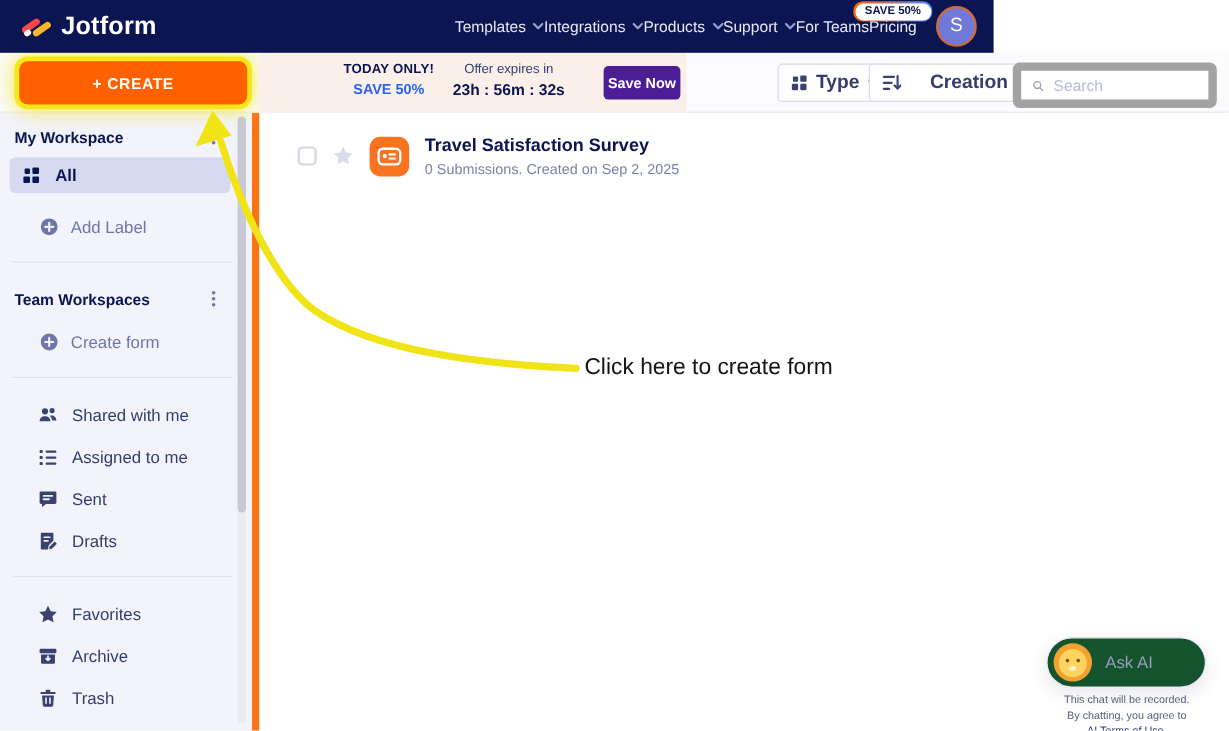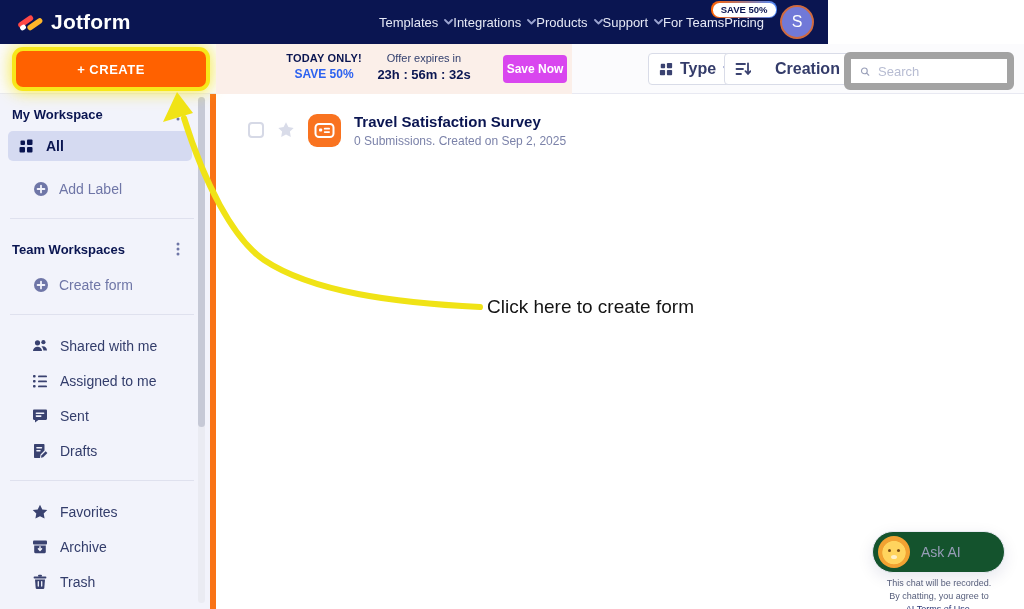--- a/index.html
+++ b/index.html
@@ -31,21 +31,21 @@
                 border:none; border-radius:7px; color:#fff; font-weight:bold; font-size:13px;
                 letter-spacing:.5px; font-family:inherit; cursor:pointer;
                 box-shadow:0 0 0 4px #f7e71a, 0 0 16px 5px rgba(246,231,26,.8); }
   .promo-banner { position:absolute; left:216px; top:0; width:356px; height:50px; background:#fbefe9; }
   .promo-block { position:absolute; left:60px; top:8px; width:96px; text-align:center; }
   .promo-line1 { font-size:11px; font-weight:bold; color:#0a1551; letter-spacing:.2px; }
   .promo-line2 { font-size:12px; font-weight:bold; color:#2c62f0; margin-top:3px; }
   .countdown-block { position:absolute; left:158px; top:8px; width:100px; text-align:center; }
   .countdown-label { font-size:11px; color:#33406e; }
   .countdown-time { font-size:13px; font-weight:bold; color:#0a1551; margin-top:3px; }
-  .save-now-btn { position:absolute; right:5px; top:11px; width:64px; height:28px; background:#d946ef;
+  .save-now-btn { position:absolute; right:5px; top:11px; width:64px; height:28px; background:#4c1d95;
                   color:#fff; border:none; border-radius:4px; font-size:12px; font-weight:bold;
                   font-family:inherit; cursor:pointer; }
   .filter-btn { position:absolute; top:9px; height:32px; background:#fff; border:1px solid #d9dce8;
                 border-radius:4px; display:flex; align-items:center; gap:7px; padding:0 10px;
                 color:#343c6a; font-size:16px; font-weight:600; cursor:pointer; }
   .type-btn { left:648px; }
   .sort-btn { left:724px;gap:24px; }
   .search-box { position:absolute; left:844px; top:8px; width:170px; height:34px; background:#fff;
                 border:7px solid #a3a3a3; border-radius:6px; display:flex; align-items:center; padding:12px 9px; }
   .search-box input { border:none; outline:none; width:120px; margin-left:8px; font-size:13px;

